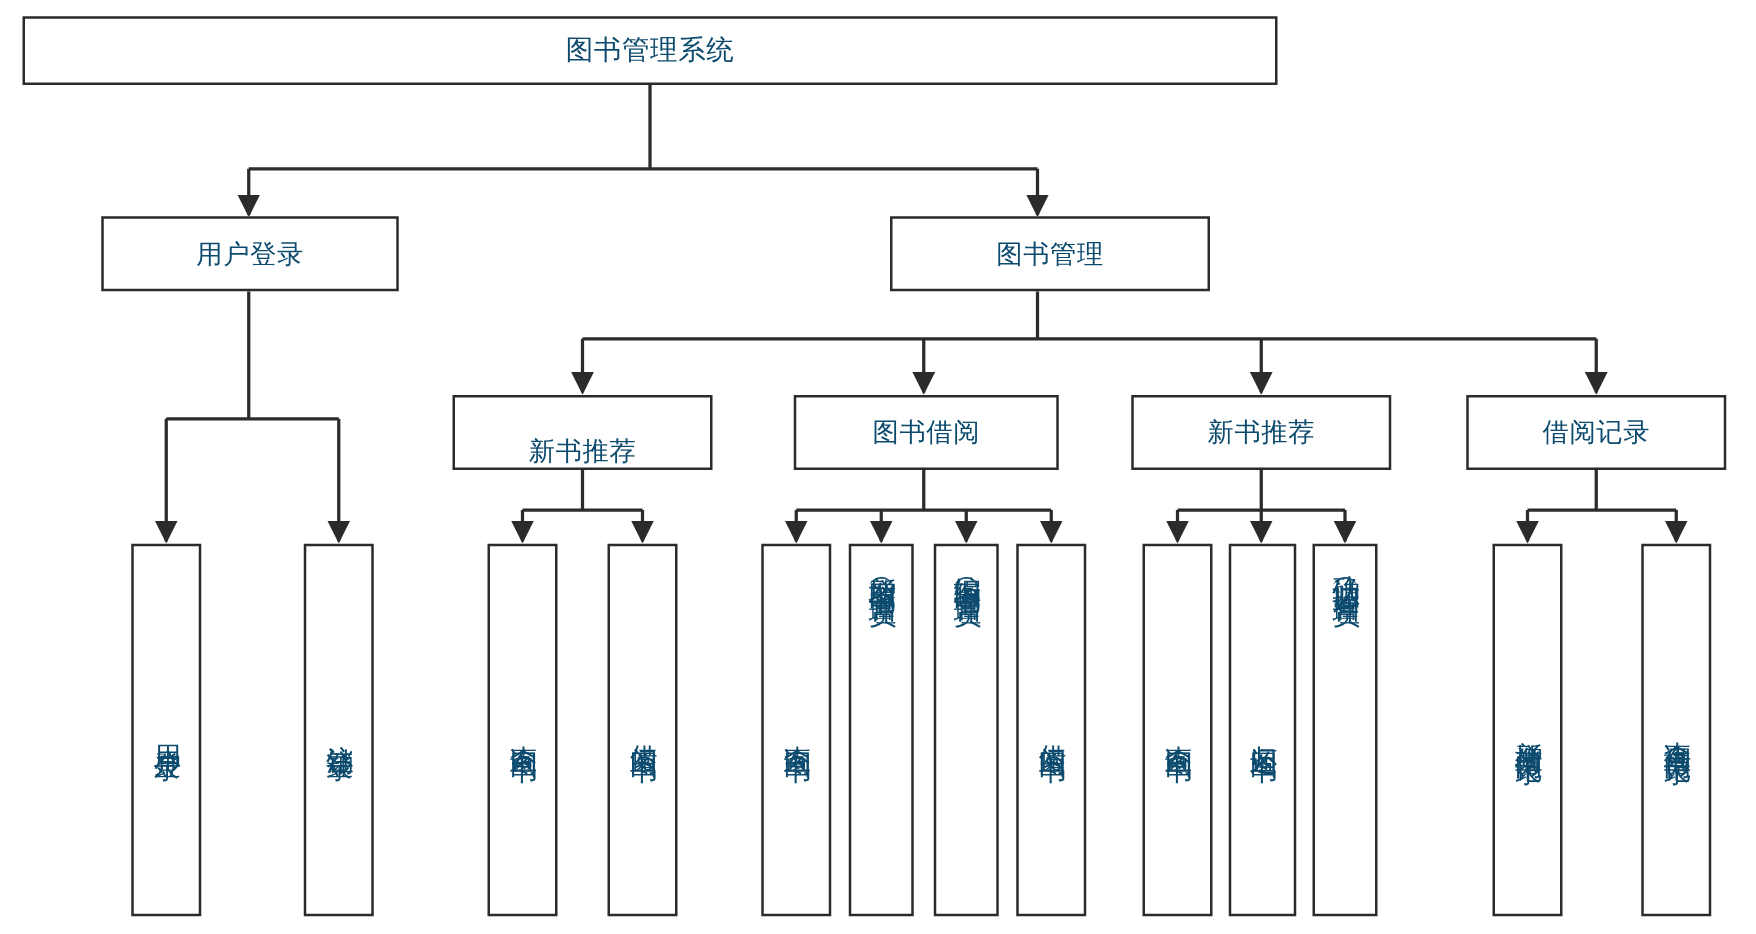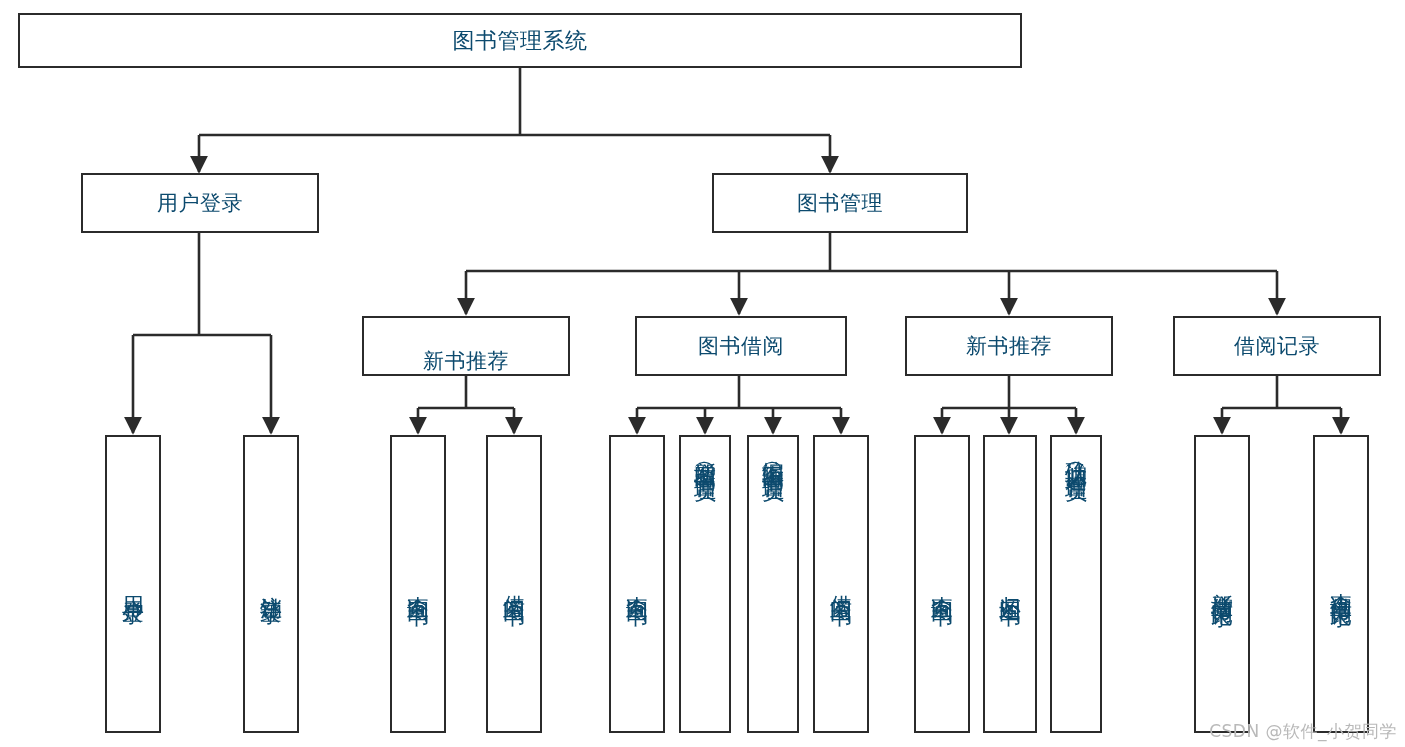--- a/index.html
+++ b/index.html
@@ -191,15 +191,14 @@
     <span class="lbl">确认归还（管理员）</span>
   </div>
 
   <div class="node v mid" style="left:1194px; top:435px; width:56px; height:298px;">
     <span class="lbl">新增借阅记录</span>
   </div>
   <div class="node v mid" style="left:1313px; top:435px; width:56px; height:298px;">
     <span class="lbl">查询借阅记录</span>
   </div>
 
-  <div id="watermark">CSDN @软件_小贺同学</div>
 
 </div>
 
 </body></html>

